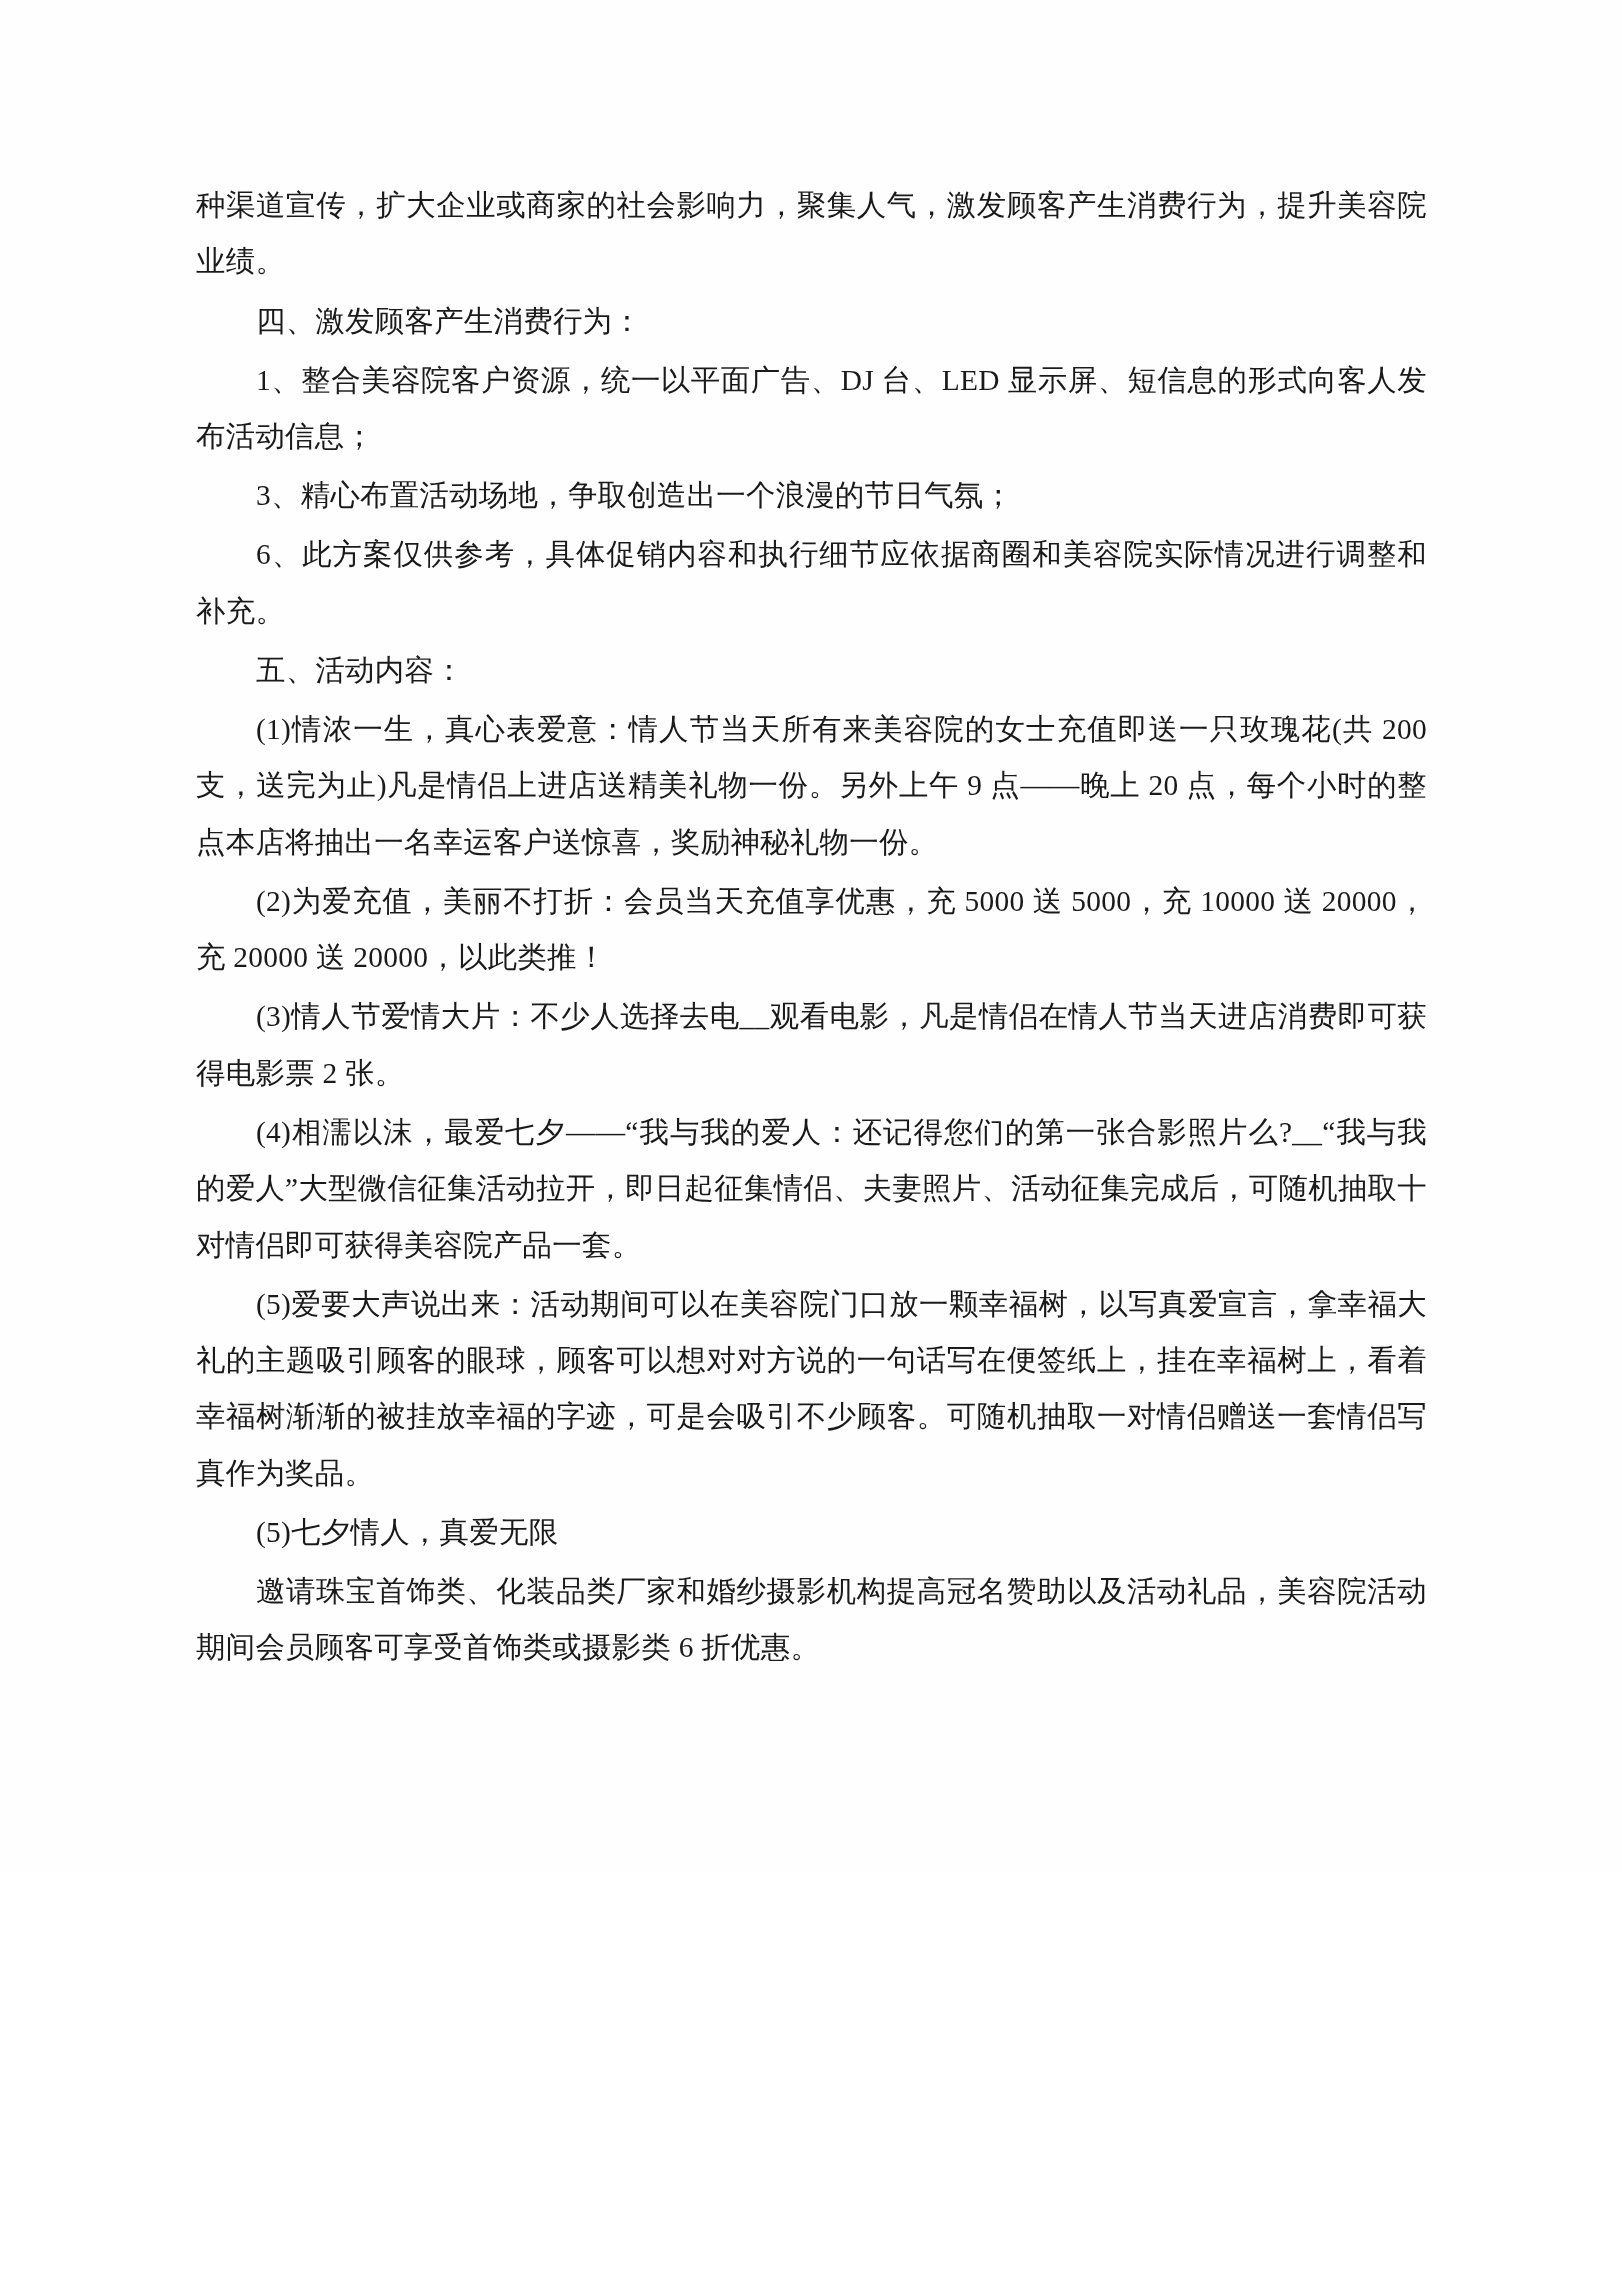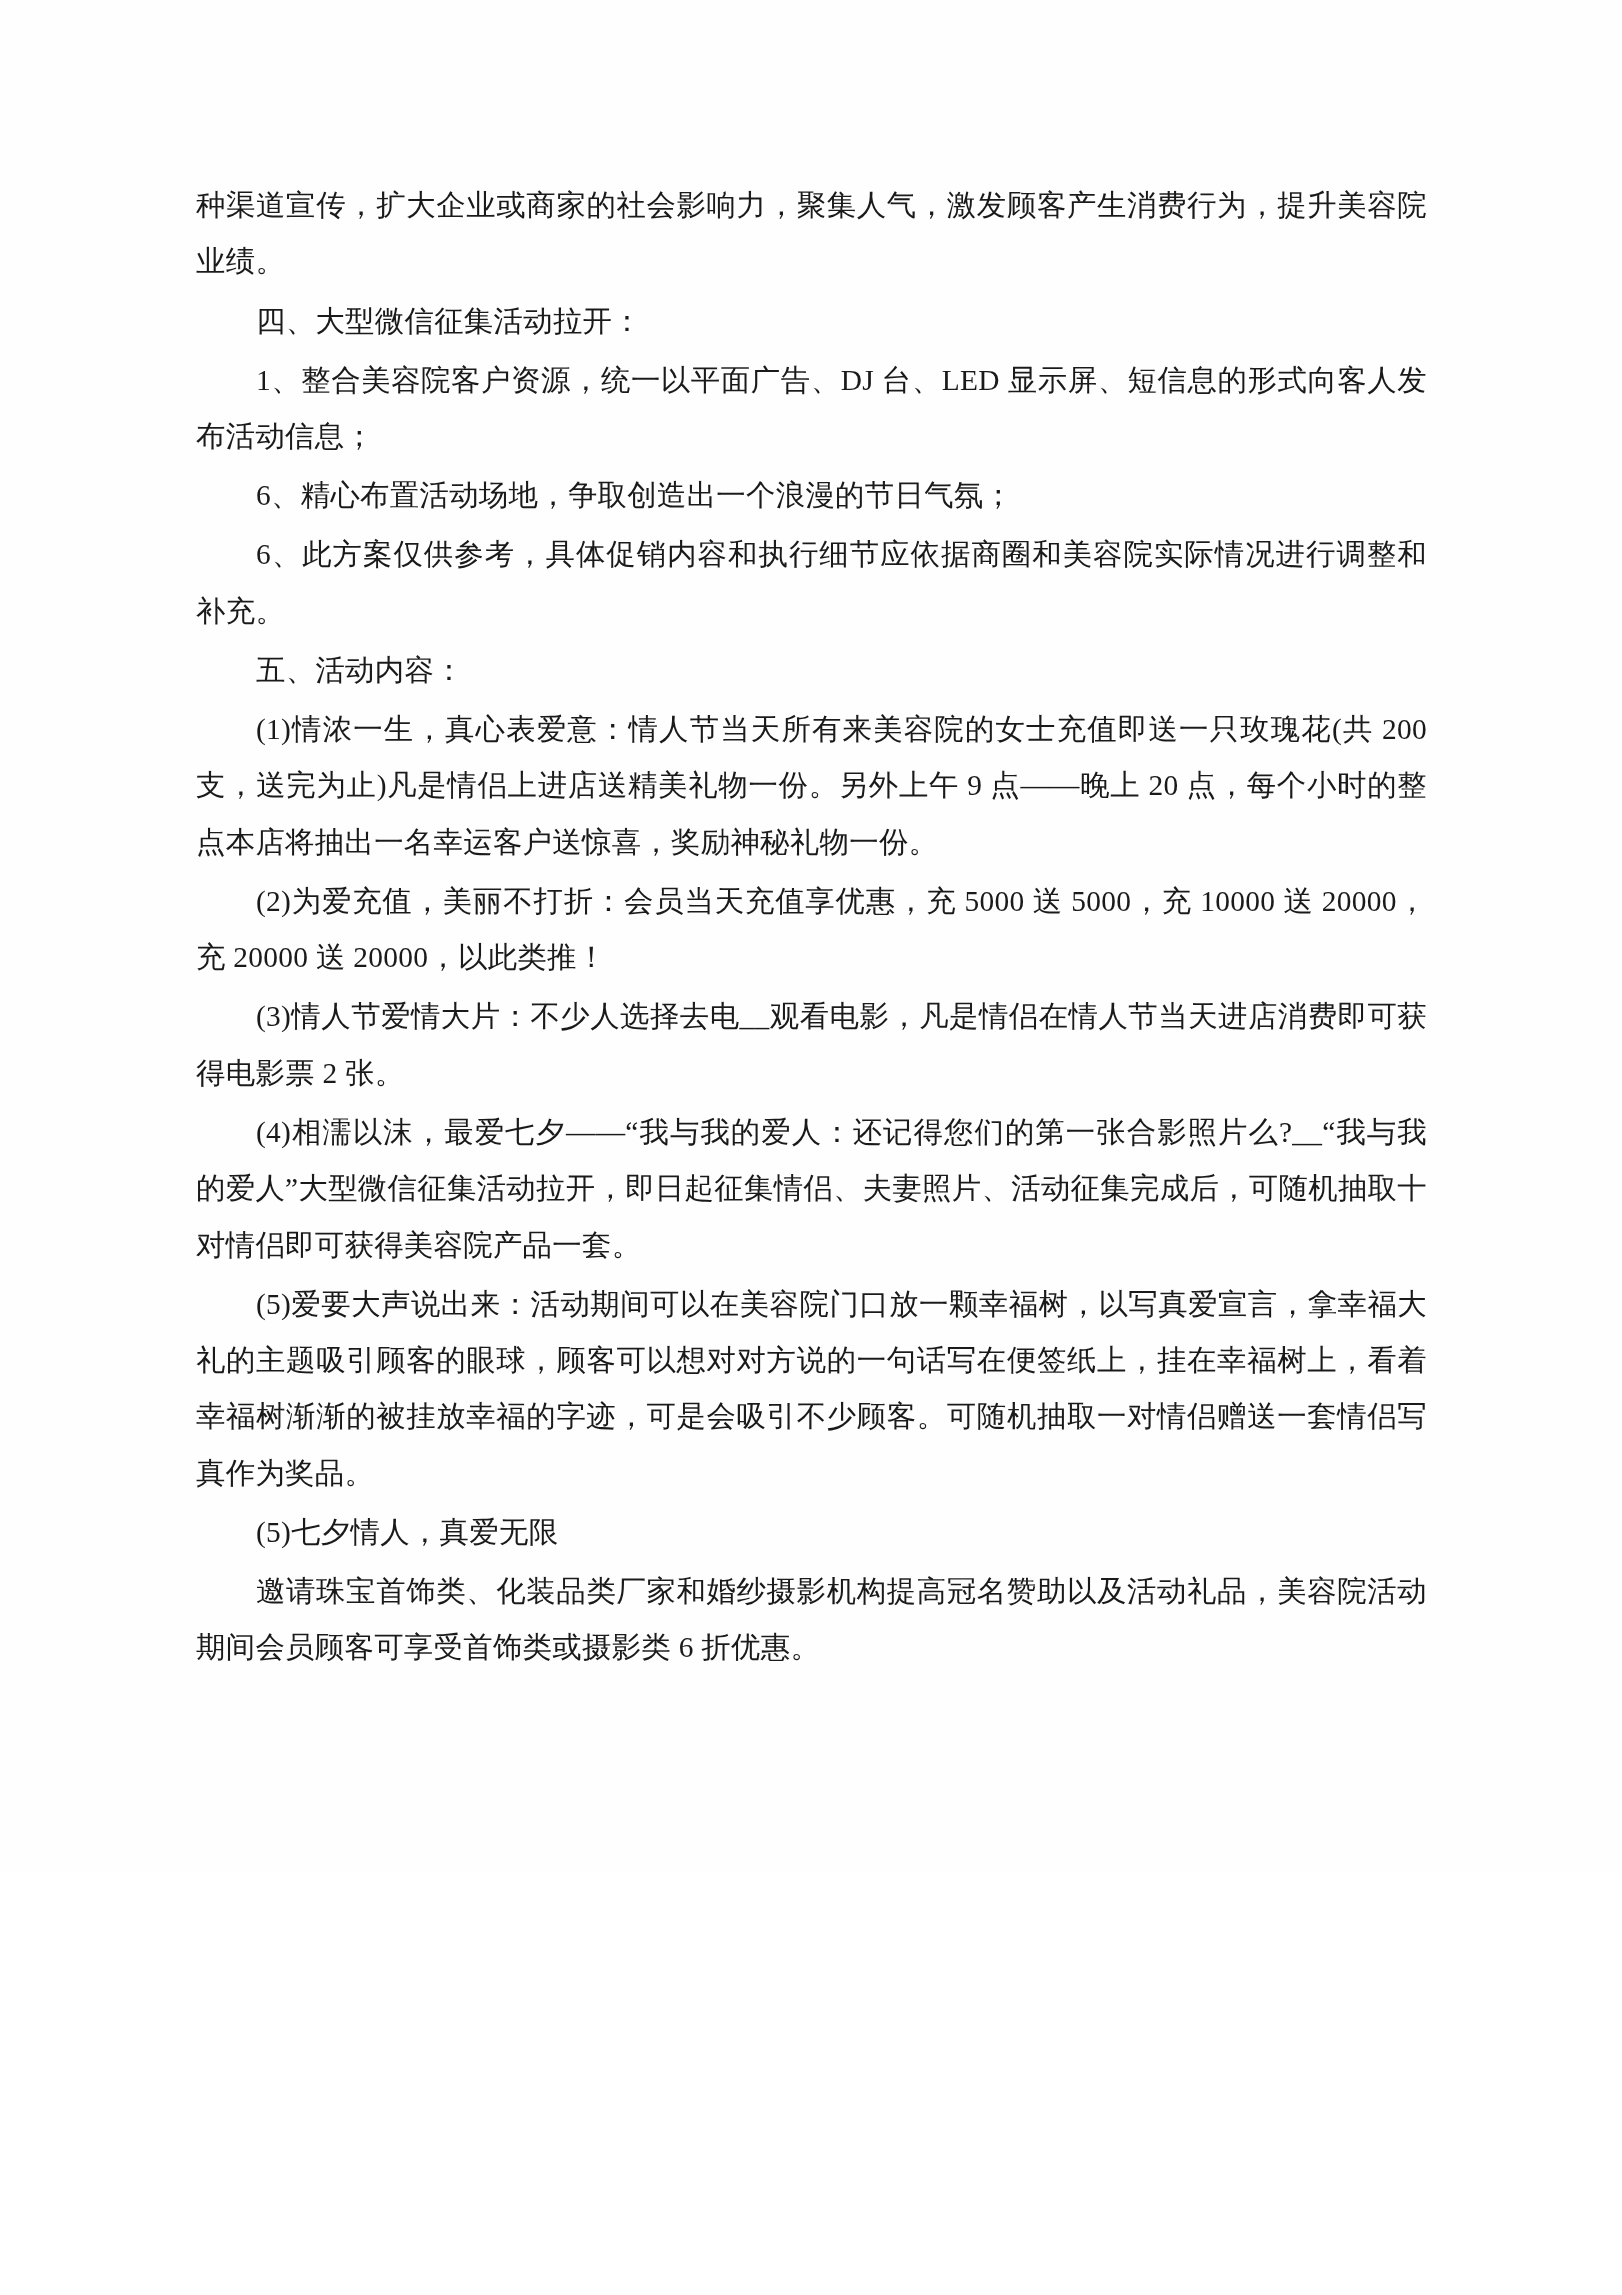--- a/index.html
+++ b/index.html
@@ -35,23 +35,23 @@
   .para.indent {
     text-indent: 60px;
   }
 </style>
 </head>
 <body>
 
 <div class="page">
   <div class="doc-body">
     <p class="para">种渠道宣传，扩大企业或商家的社会影响力，聚集人气，激发顾客产生消费行为，提升美容院业绩。</p>
-    <p class="para indent">四、大型微信征集活动拉开：</p>
+    <p class="para indent">四、激发顾客产生消费行为：</p>
     <p class="para indent">1、整合美容院客户资源，统一以平面广告、DJ 台、LED 显示屏、短信息的形式向客人发布活动信息；</p>
-    <p class="para indent">6、精心布置活动场地，争取创造出一个浪漫的节日气氛；</p>
+    <p class="para indent">3、精心布置活动场地，争取创造出一个浪漫的节日气氛；</p>
     <p class="para indent">6、此方案仅供参考，具体促销内容和执行细节应依据商圈和美容院实际情况进行调整和补充。</p>
     <p class="para indent">五、活动内容：</p>
     <p class="para indent">(1)情浓一生，真心表爱意：情人节当天所有来美容院的女士充值即送一只玫瑰花(共 200 支，送完为止)凡是情侣上进店送精美礼物一份。另外上午 9 点——晚上 20 点，每个小时的整点本店将抽出一名幸运客户送惊喜，奖励神秘礼物一份。</p>
     <p class="para indent">(2)为爱充值，美丽不打折：会员当天充值享优惠，充 5000 送 5000，充 10000 送 20000，充 20000 送 20000，以此类推！</p>
     <p class="para indent">(3)情人节爱情大片：不少人选择去电__观看电影，凡是情侣在情人节当天进店消费即可获得电影票 2 张。</p>
     <p class="para indent">(4)相濡以沫，最爱七夕——“我与我的爱人：还记得您们的第一张合影照片么?__“我与我的爱人”大型微信征集活动拉开，即日起征集情侣、夫妻照片、活动征集完成后，可随机抽取十对情侣即可获得美容院产品一套。</p>
     <p class="para indent">(5)爱要大声说出来：活动期间可以在美容院门口放一颗幸福树，以写真爱宣言，拿幸福大礼的主题吸引顾客的眼球，顾客可以想对对方说的一句话写在便签纸上，挂在幸福树上，看着幸福树渐渐的被挂放幸福的字迹，可是会吸引不少顾客。可随机抽取一对情侣赠送一套情侣写真作为奖品。</p>
     <p class="para indent">(5)七夕情人，真爱无限</p>
     <p class="para indent">邀请珠宝首饰类、化装品类厂家和婚纱摄影机构提高冠名赞助以及活动礼品，美容院活动期间会员顾客可享受首饰类或摄影类 6 折优惠。</p>
   </div>

